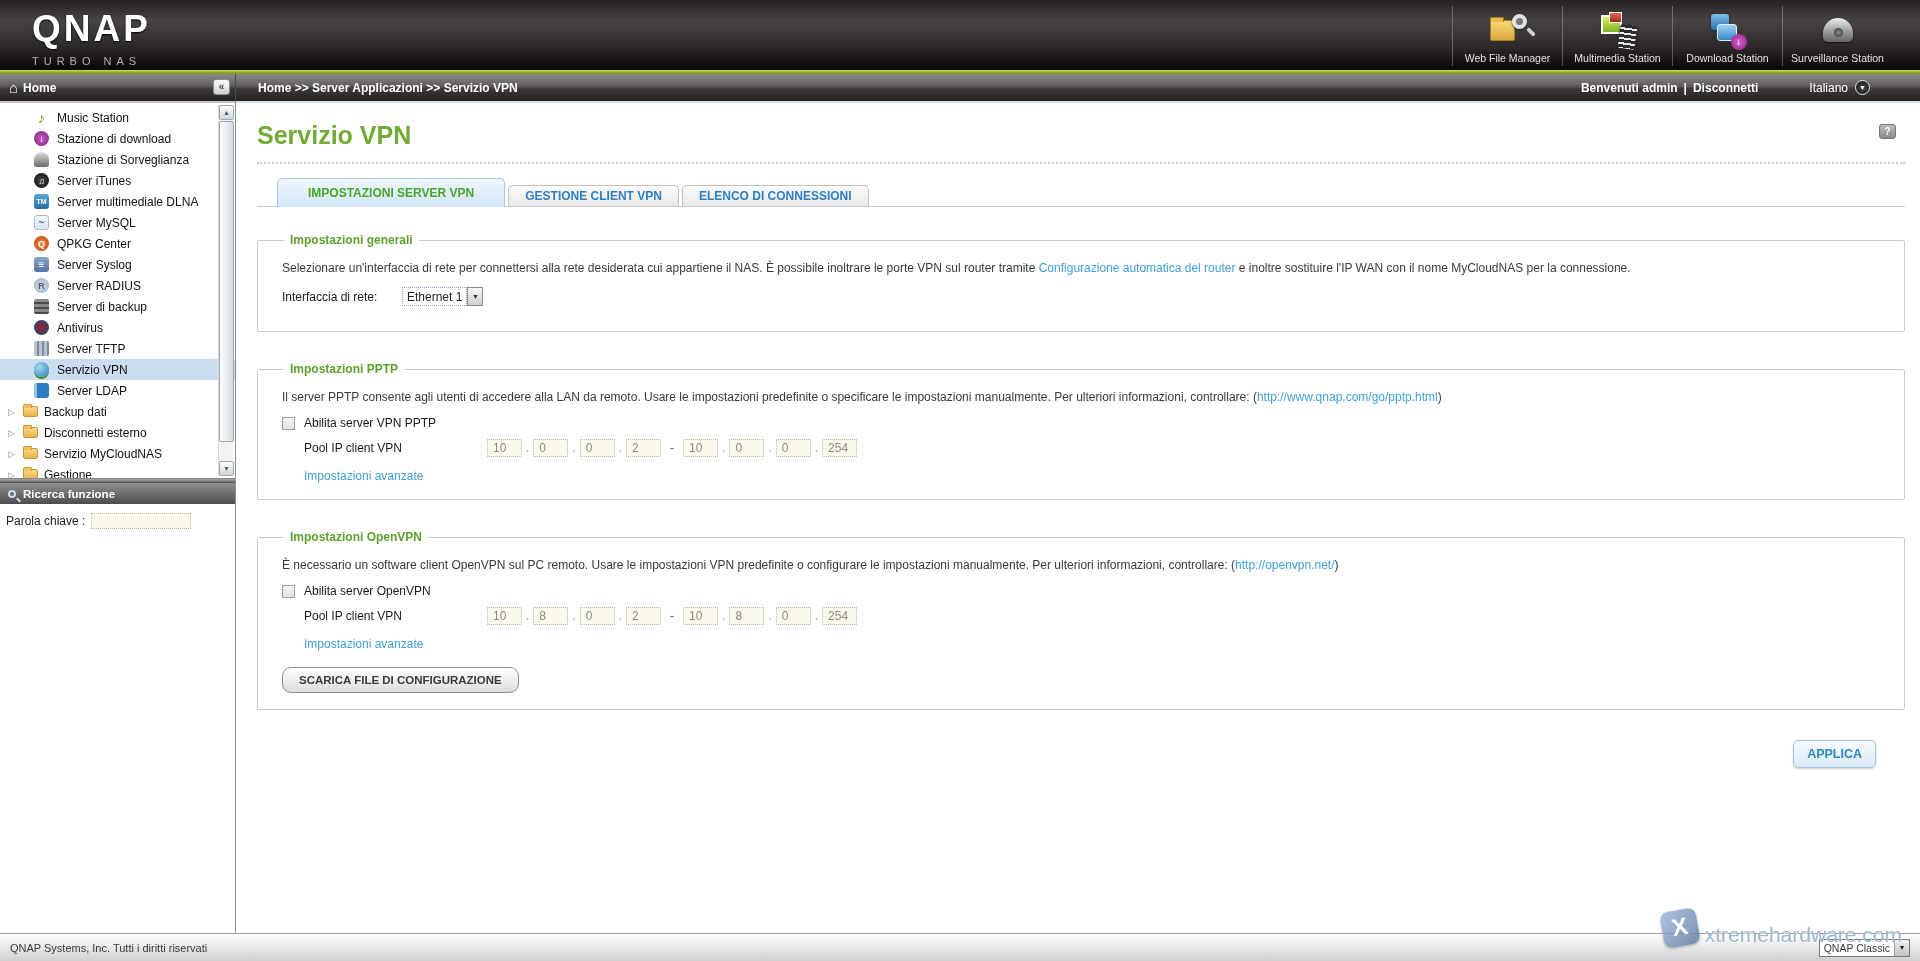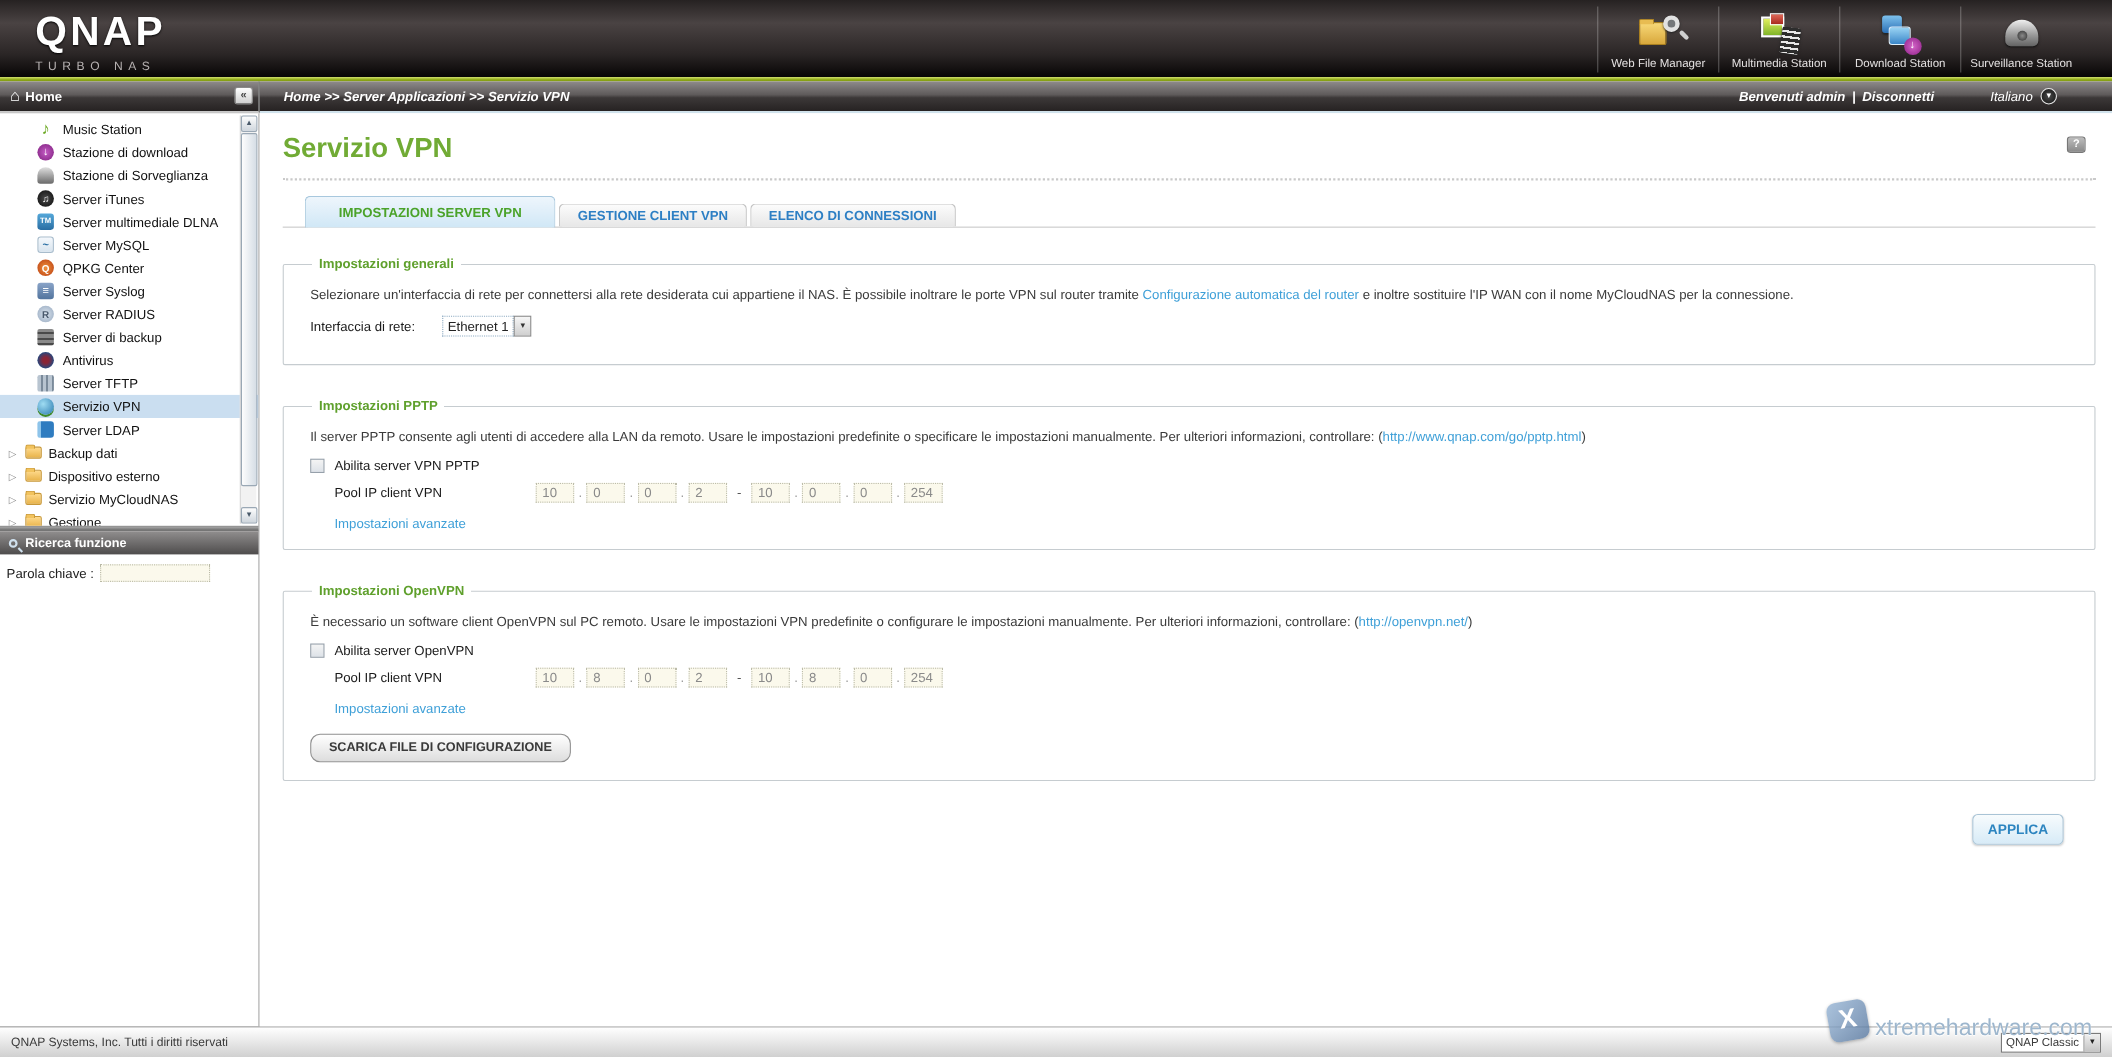--- a/index.html
+++ b/index.html
@@ -34,21 +34,21 @@
   .sv-lens { position:absolute; left:19px; top:16px; width:9px; height:9px; border-radius:50%; background:radial-gradient(#8a8a8a,#2e2e2e); }
 
   .green-line { height:4px; background:linear-gradient(180deg,#d2e06e,#94ae1d 55%,#7d950e); }
 
   
   .row2 { height:29px; display:flex; }
   .side-top { width:236px; background:linear-gradient(#8e8b8b,#5e5a5a 45%,#3c3838 55%,#262222); display:flex; align-items:center; position:relative; border-right:1px solid #4a4a4a; border-bottom:2px solid #c6c6c6; }
   .home-ic { color:#fff; font-size:15px; margin:0 5px 0 9px; }
   .side-top-label { color:#fff; font-weight:bold; font-size:12px; }
   .collapse-btn { position:absolute; right:5px; top:5px; width:17px; height:16px; background:linear-gradient(#fefefe,#cfcfcf); border:1px solid #8a8a8a; border-radius:3px; color:#444; font-size:10px; font-weight:bold; text-align:center; line-height:14px; cursor:pointer; }
-  .bc-bar { flex:1; background:linear-gradient(#8e8b8b,#5e5a5a 45%,#3c3838 55%,#262222); display:flex; align-items:center; color:#fff; font-weight:bold; font-size:12px; padding:0 50px 0 22px; border-bottom:2px solid #cfe2ec;font-style:italic; }
+  .bc-bar { flex:1; background:linear-gradient(#8e8b8b,#5e5a5a 45%,#3c3838 55%,#262222); display:flex; align-items:center; color:#fff; font-weight:bold; font-size:12px; padding:0 50px 0 22px; border-bottom:2px solid #cfe2ec; }
   .bc-right { margin-left:auto; display:flex; align-items:center; gap:51px; }
   .bc-welcome { display:flex; gap:6px; }
   .bc-logout { cursor:pointer; }
   .lang-box { display:flex; align-items:center; gap:7px; font-weight:normal; }
   .lang-circle { width:15px; height:15px; border-radius:50%; background:radial-gradient(#4a4a4a,#111); border:1px solid #e8e8e8; color:#fff; font-size:7px; text-align:center; line-height:14px; cursor:pointer; }
 
   
   .body-row { flex:1; display:flex; min-height:0; }
 
   .sidebar { width:236px; border-right:1px solid #8f8f8f; background:#fff; display:flex; flex-direction:column; }
@@ -253,21 +253,21 @@
             <span>Server LDAP</span>
           </div>
         <div class="titem folder">
             <span class="tri">▷</span>
             <span class="fold-ic"></span>
             <span>Backup dati</span>
           </div>
         <div class="titem folder">
             <span class="tri">▷</span>
             <span class="fold-ic"></span>
-            <span>Dispositivo esterno</span>
+            <span>Disconnetti esterno</span>
           </div>
         <div class="titem folder">
             <span class="tri">▷</span>
             <span class="fold-ic"></span>
             <span>Servizio MyCloudNAS</span>
           </div>
         <div class="titem folder">
             <span class="tri">▷</span>
             <span class="fold-ic"></span>
             <span>Gestione</span>

